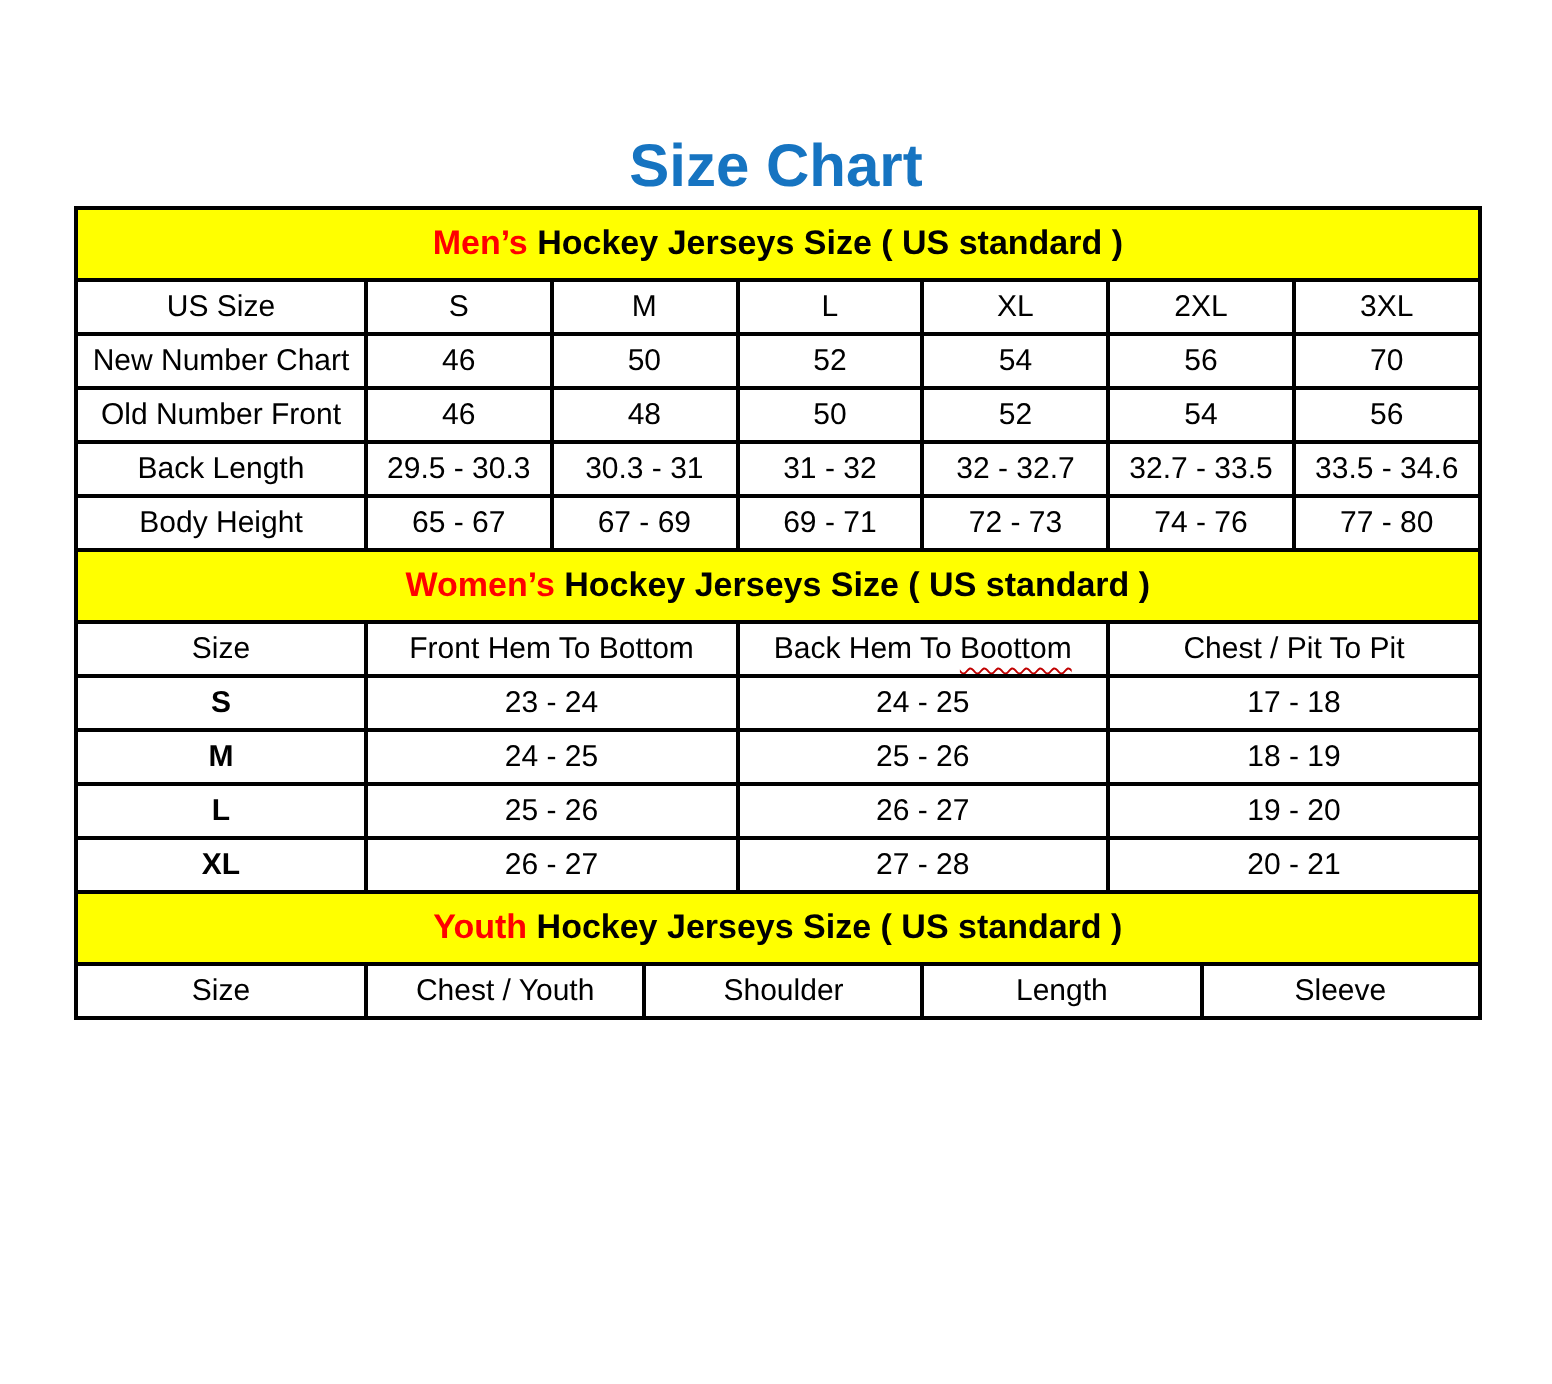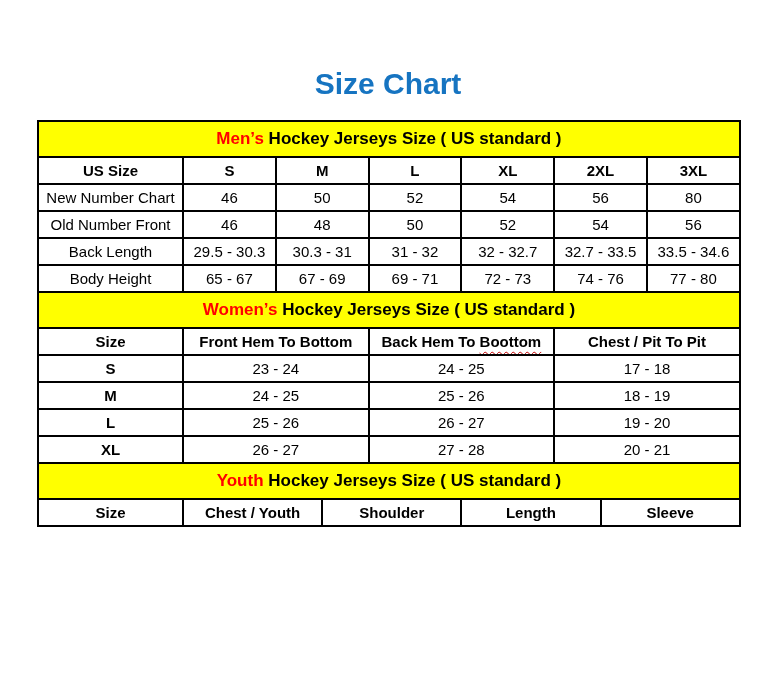--- a/index.html
+++ b/index.html
@@ -10,21 +10,21 @@
   }
   .page {
     position: relative;
     width: 776px;
     height: 692px;
     background: #ffffff;
     overflow: hidden;
   }
   .title {
     margin: 0;
-    padding: 66px 0 18px 0;
+    padding: 66px 0 1px 0;
     text-align: center;
     font-size: 30px;
     line-height: 36px;
     font-weight: bold;
     color: #1674c1;
     letter-spacing: 0px;
   }
   table.size-chart {
     border-collapse: collapse;
     table-layout: fixed;
@@ -43,21 +43,21 @@
   }
   tr.band-row td {
     background: #ffff00;
     height: 34px;
     font-size: 17px;
     font-weight: bold;
   }
   tr.band-row .accent { color: #ff0000; }
   tr.hdr-row td {
     height: 25px;
-    font-weight: bold;
+    font-weight: normal;
   }
   tr.data-row td { height: 25px; }
   td.lbl-plain { font-weight: normal; }
   td.lbl-bold  { font-weight: bold; }
   .squiggle {
     text-decoration-line: underline;
     text-decoration-style: wavy;
     text-decoration-color: #c00000;
     text-decoration-thickness: 1px;
     text-underline-offset: 4px;
@@ -92,21 +92,21 @@
       <td colspan="2">2XL</td>
       <td colspan="2">3XL</td>
     </tr>
     <tr class="data-row">
       <td class="lbl-plain">New Number Chart</td>
       <td colspan="2">46</td>
       <td colspan="2">50</td>
       <td colspan="2">52</td>
       <td colspan="2">54</td>
       <td colspan="2">56</td>
-      <td colspan="2">80</td>
+      <td colspan="2">70</td>
     </tr>
     <tr class="data-row">
       <td class="lbl-plain">Old Number Front</td>
       <td colspan="2">46</td>
       <td colspan="2">48</td>
       <td colspan="2">50</td>
       <td colspan="2">52</td>
       <td colspan="2">54</td>
       <td colspan="2">56</td>
     </tr>

